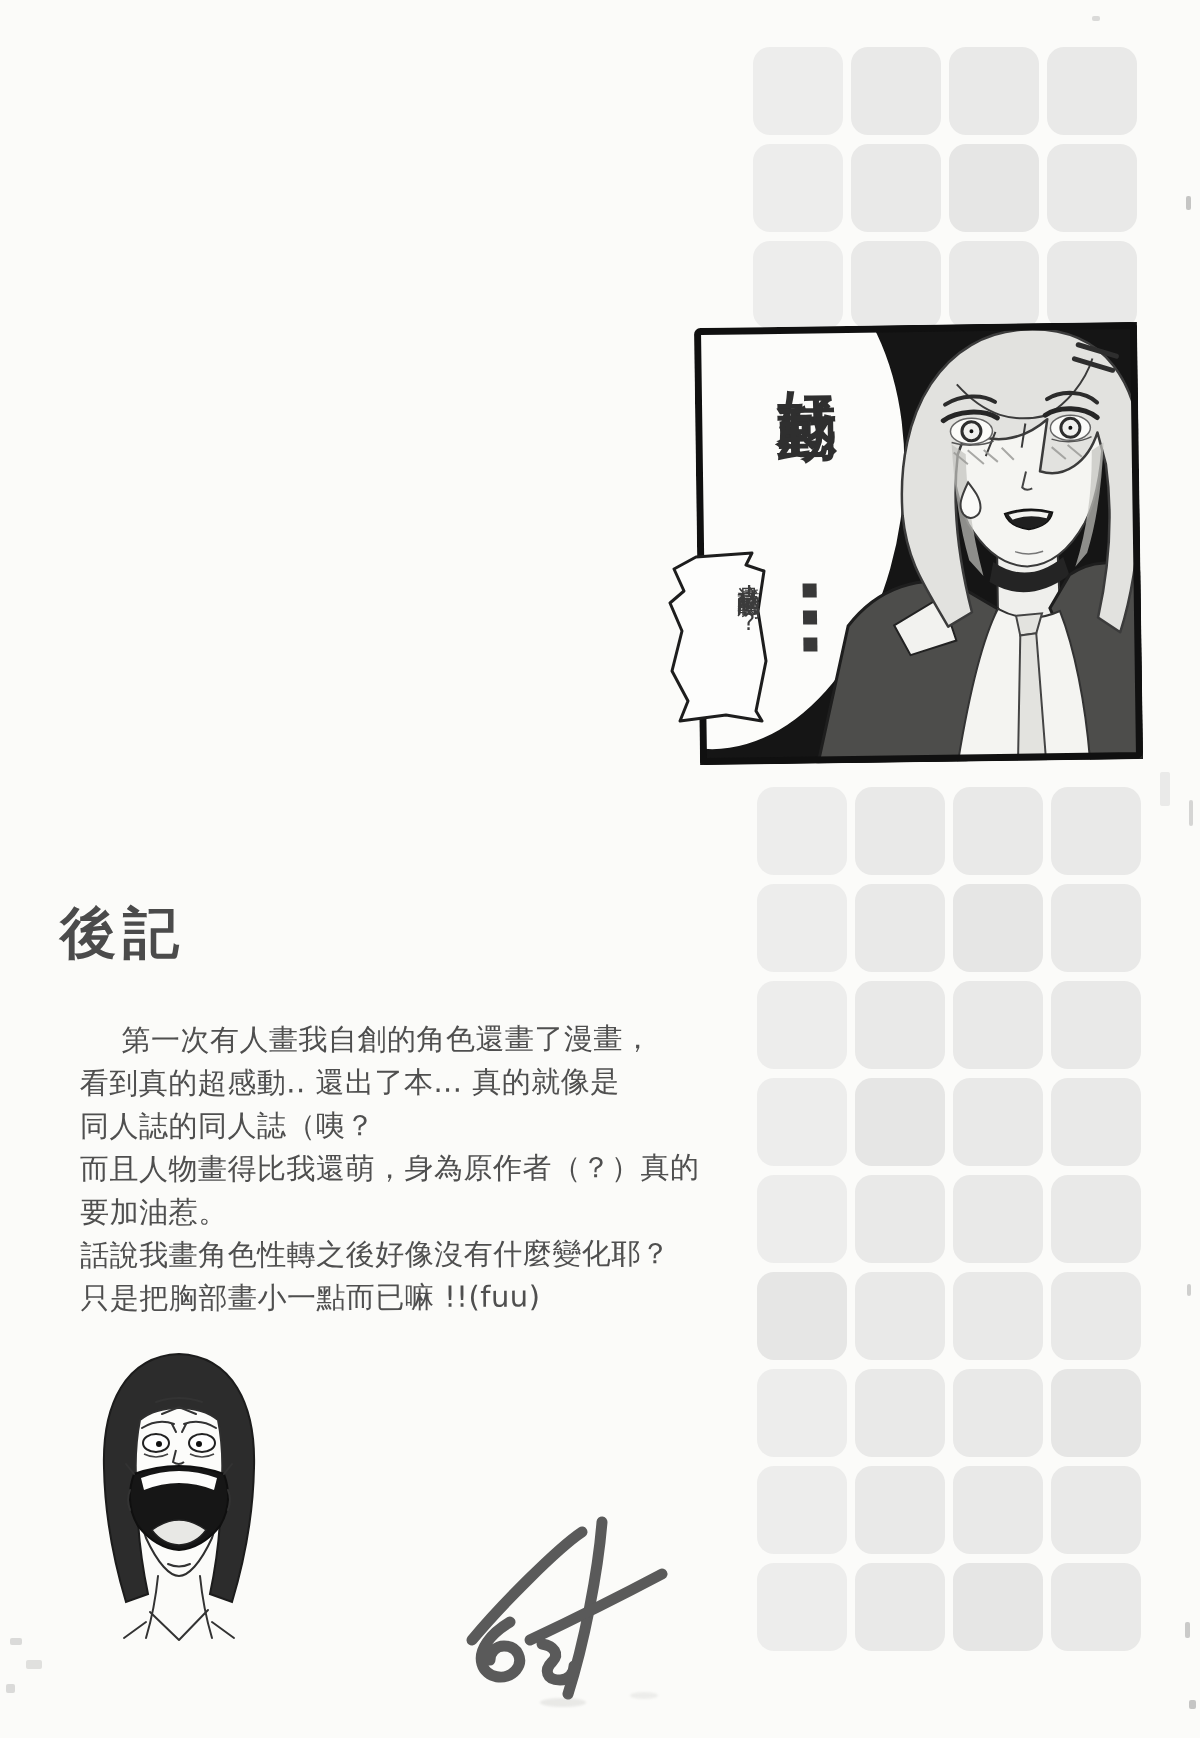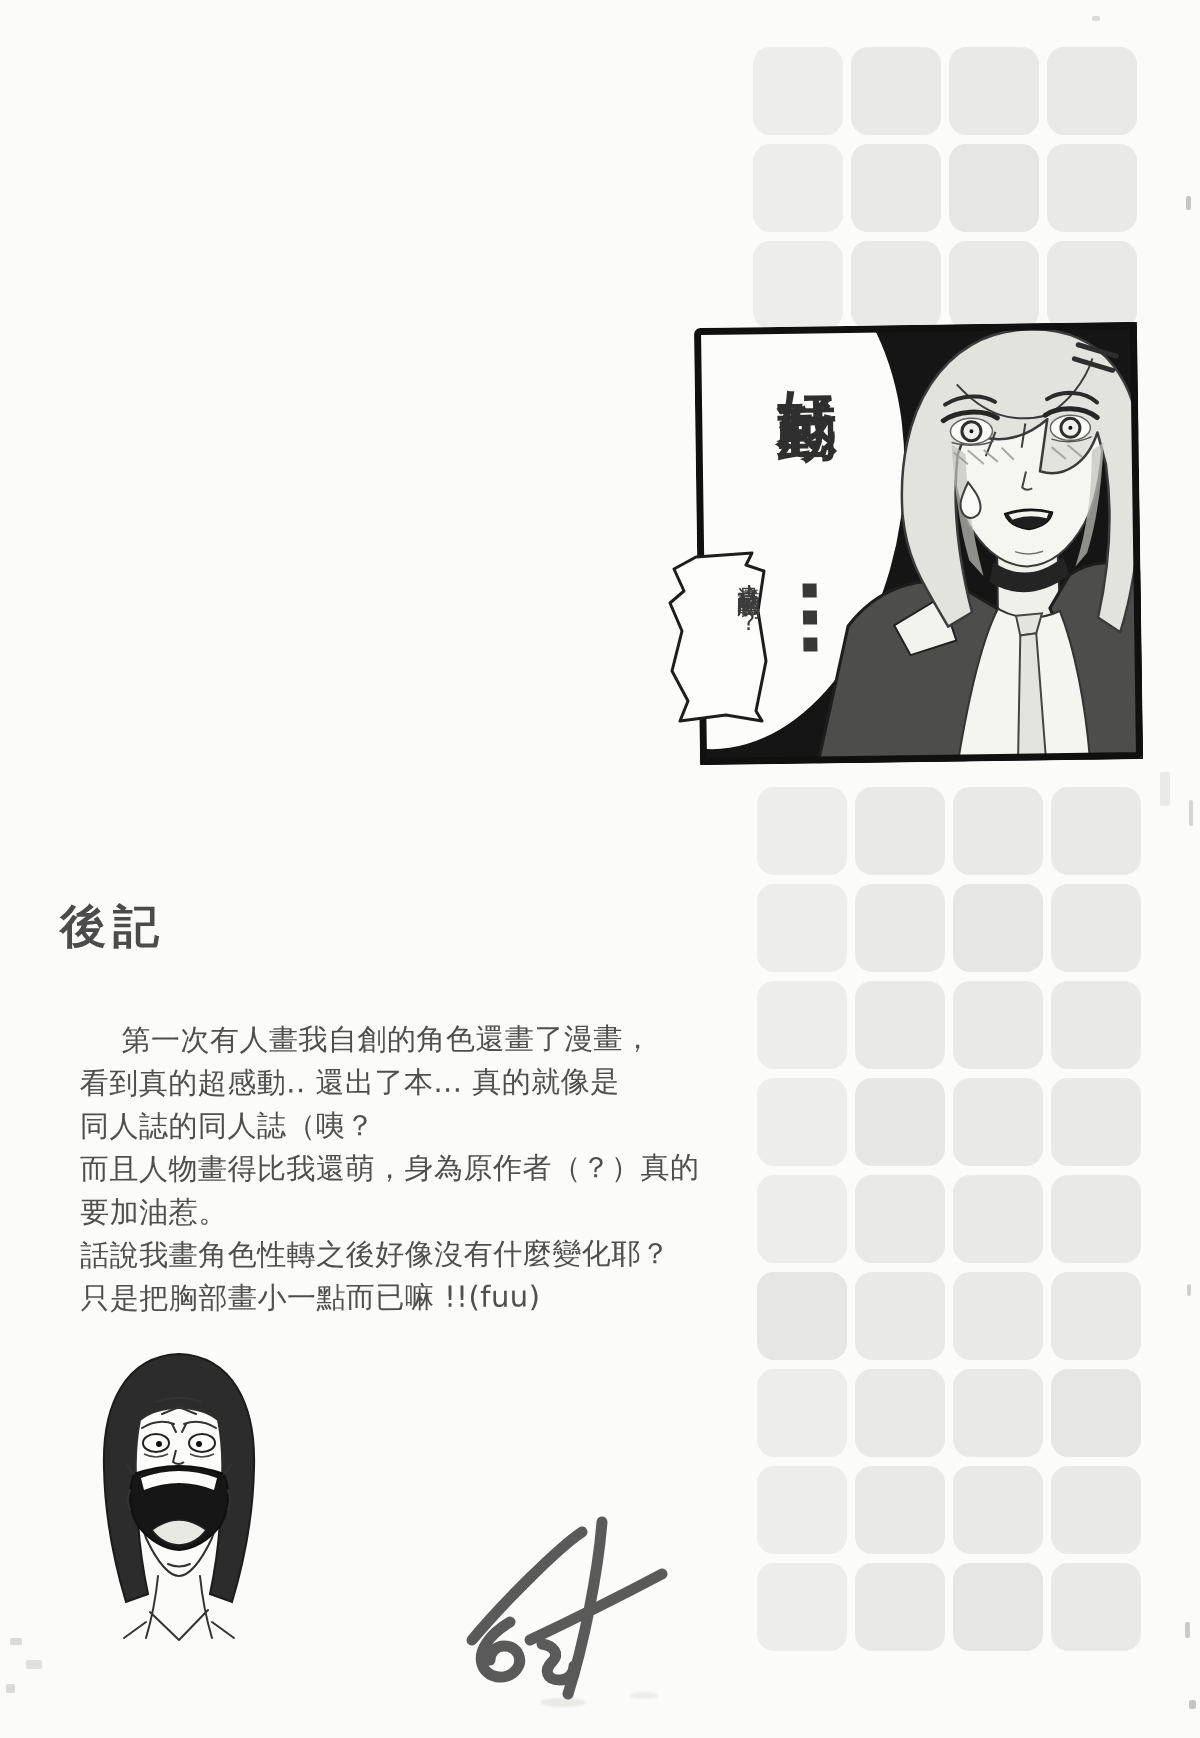--- a/index.html
+++ b/index.html
@@ -36,21 +36,21 @@
   .side-bubble svg { position:absolute; left:0; top:0; }
   .side-bubble-text {
     position:absolute; left:12px; top:16px; width:84px; height:140px;
     writing-mode:vertical-rl; text-orientation:upright;
     font-size:23px; line-height:27px; color:#3c3c3c; letter-spacing:2px;
   }
 
   
   .title {
     position:absolute; left:60px; top:896px;
-    font-size:46px; font-weight:800; color:#4b4b4b; letter-spacing:7px;
+    font-size:56px; font-weight:800; color:#4b4b4b; letter-spacing:7px;
   }
   .paragraph {
     position:absolute; left:80px; top:1018px; width:640px;
     font-size:29px; line-height:43px; color:#4f4f4f; letter-spacing:0.5px;
     transform:rotate(-0.2deg);
   }
   .paragraph .line { white-space:nowrap; }
   .paragraph .line:first-child { text-indent:42px; }
 
   

